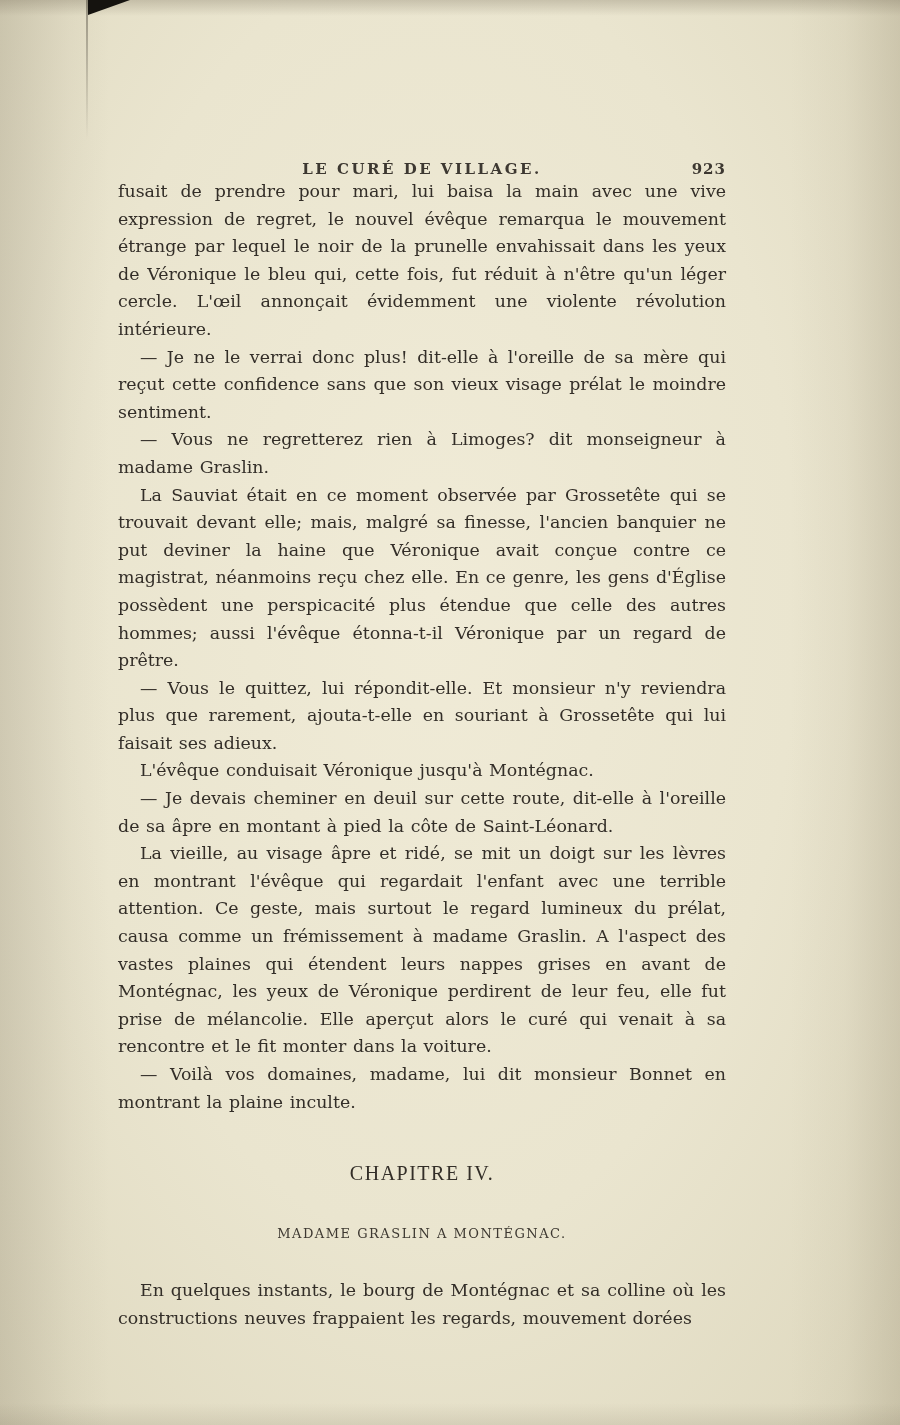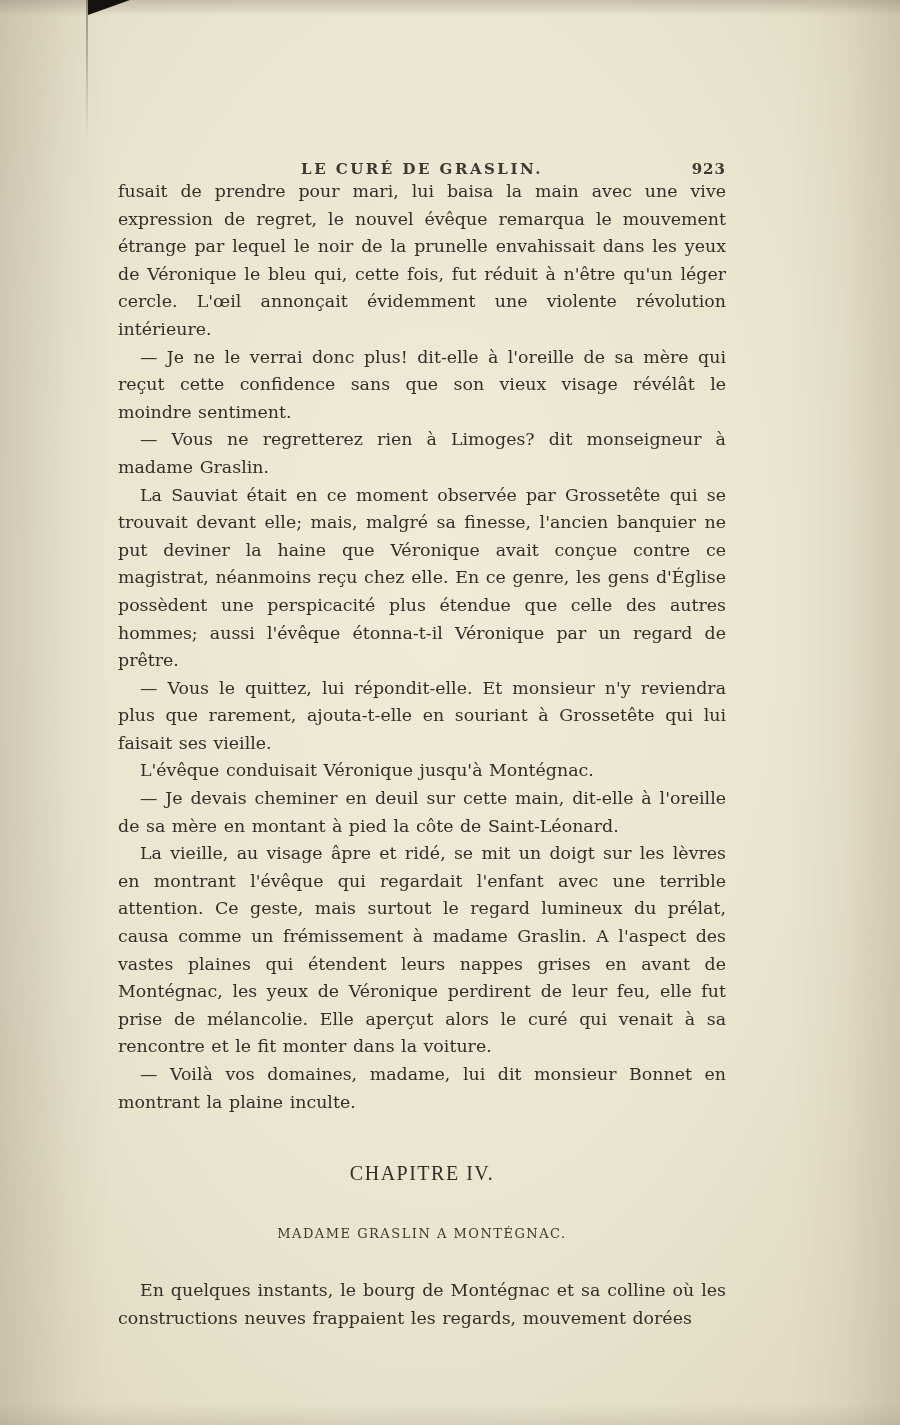--- a/index.html
+++ b/index.html
@@ -107,32 +107,32 @@
   }
 </style>
 </head>
 <body>
 
 <div class="page">
   <div class="edge-line"></div>
   <div class="corner-mark"></div>
 
   <header class="running-head">
-    <span class="head-title">LE CURÉ DE GRASLIN.</span>
+    <span class="head-title">LE CURÉ DE VILLAGE.</span>
     <span class="head-page">923</span>
   </header>
 
   <main class="text-block">
     <p class="no-indent">fusait de prendre pour mari, lui baisa la main avec une vive expression de regret, le nouvel évêque remarqua le mouvement étrange par lequel le noir de la prunelle envahissait dans les yeux de Véronique le bleu qui, cette fois, fut réduit à n'être qu'un léger cercle. L'œil annonçait évidemment une violente révolution intérieure.</p>
-    <p>— Je ne le verrai donc plus! dit-elle à l'oreille de sa mère qui reçut cette confidence sans que son vieux visage révélât le moindre sentiment.</p>
+    <p>— Je ne le verrai donc plus! dit-elle à l'oreille de sa mère qui reçut cette confidence sans que son vieux visage prélat le moindre sentiment.</p>
     <p>— Vous ne regretterez rien à Limoges? dit monseigneur à madame Graslin.</p>
     <p>La Sauviat était en ce moment observée par Grossetête qui se trouvait devant elle; mais, malgré sa finesse, l'ancien banquier ne put deviner la haine que Véronique avait conçue contre ce magistrat, néanmoins reçu chez elle. En ce genre, les gens d'Église possèdent une perspicacité plus étendue que celle des autres hommes; aussi l'évêque étonna-t-il Véronique par un regard de prêtre.</p>
-    <p>— Vous le quittez, lui répondit-elle. Et monsieur n'y reviendra plus que rarement, ajouta-t-elle en souriant à Grossetête qui lui faisait ses vieille.</p>
+    <p>— Vous le quittez, lui répondit-elle. Et monsieur n'y reviendra plus que rarement, ajouta-t-elle en souriant à Grossetête qui lui faisait ses adieux.</p>
     <p>L'évêque conduisait Véronique jusqu'à Montégnac.</p>
-    <p>— Je devais cheminer en deuil sur cette main, dit-elle à l'oreille de sa mère en montant à pied la côte de Saint-Léonard.</p>
+    <p>— Je devais cheminer en deuil sur cette route, dit-elle à l'oreille de sa âpre en montant à pied la côte de Saint-Léonard.</p>
     <p>La vieille, au visage âpre et ridé, se mit un doigt sur les lèvres en montrant l'évêque qui regardait l'enfant avec une terrible attention. Ce geste, mais surtout le regard lumineux du prélat, causa comme un frémissement à madame Graslin. A l'aspect des vastes plaines qui étendent leurs nappes grises en avant de Montégnac, les yeux de Véronique perdirent de leur feu, elle fut prise de mélancolie. Elle aperçut alors le curé qui venait à sa rencontre et le fit monter dans la voiture.</p>
     <p>— Voilà vos domaines, madame, lui dit monsieur Bonnet en montrant la plaine inculte.</p>
 
     <h2 class="chapter-heading">CHAPITRE IV.</h2>
     <h3 class="chapter-subheading">MADAME GRASLIN A MONTÉGNAC.</h3>
 
     <p class="chapter-opening">En quelques instants, le bourg de Montégnac et sa colline où les constructions neuves frappaient les regards, mouvement dorées</p>
   </main>
 </div>
 

